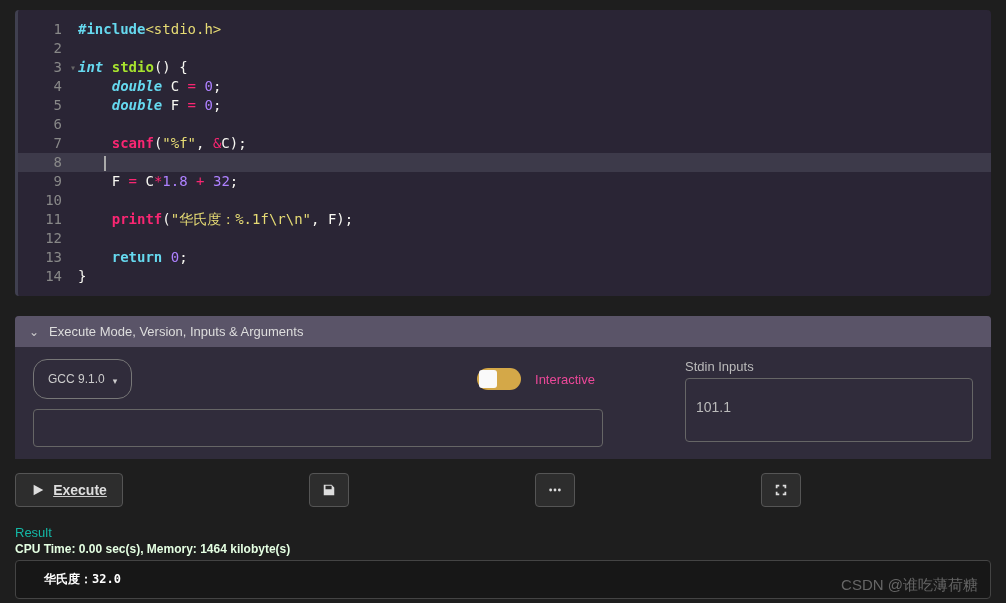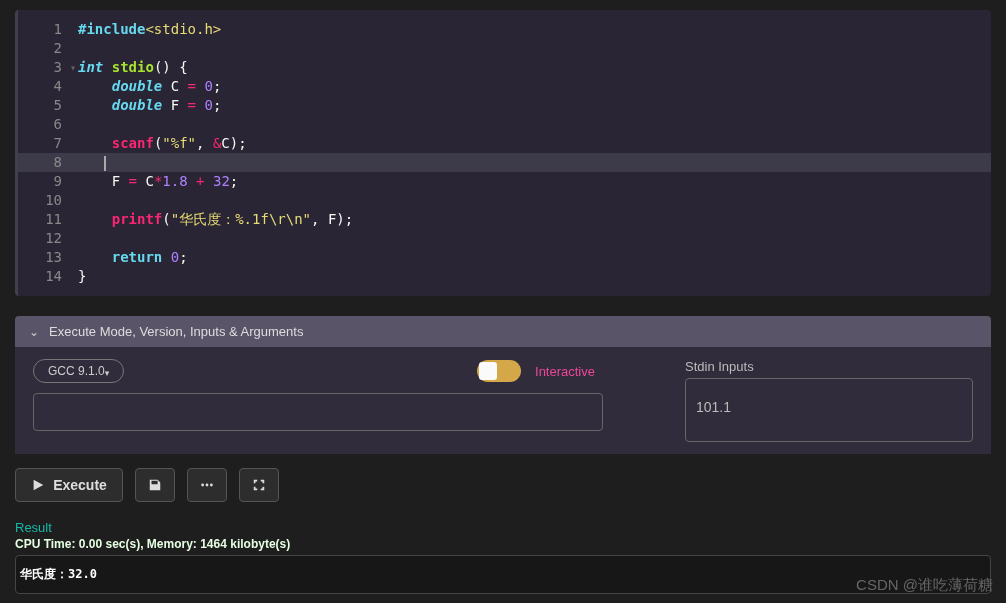--- a/index.html
+++ b/index.html
@@ -90,24 +90,25 @@
       gap: 30px;
       background: #302c3b;
     }
     .left-controls { display: flex; flex-direction: column; gap: 10px; flex: 1; }
     .row1 { display: flex; align-items: center; gap: 40px; }
     .gcc-select {
       background: #302c3b;
       border: 1px solid #777;
       border-radius: 14px;
       color: #ccc;
-      padding: 4px 14px;
+      padding: 12px 14px;
       font-size: 12px;
       display: inline-flex;
       align-items: flex-end;
+      gap: 8px;
       cursor: pointer;
     }
     .gcc-select .caret { font-size: 9px; }
     .toggle-group { display: flex; align-items: center; gap: 14px; margin-left: auto; margin-right: 60px; }
     .toggle {
       width: 44px; height: 22px;
       background: #d4a848;
       border-radius: 11px;
       position: relative;
       cursor: pointer;
@@ -136,24 +137,25 @@
       border: 1px solid #666;
       border-radius: 4px;
       padding: 20px 10px;
       color: #bbb;
       font-size: 14px;
     }
 
     
     .toolbar {
       display: flex;
-      justify-content: flex-start;
+      justify-content: space-between;
       gap: 12px;
       margin-top: 14px;
       padding-right: 190px;
+      text-decoration: underline;
     }
     .btn {
       background: #2d2d2d;
       border: 1px solid #555;
       border-radius: 4px;
       color: #ddd;
       height: 34px;
       display: inline-flex;
       align-items: center;
       justify-content: center;
@@ -165,31 +167,31 @@
     .icon-svg { width: 14px; height: 14px; fill: #ddd; }
 
     
     .result-block { margin-top: 18px; }
     .result-label { font-size: 13px; color: #14b8a6; }
     .result-stats { font-size: 12px; color: #e4ffe2; font-weight: bold; margin-top: 2px; }
     .output-box {
       background: #171717;
       border: 1px solid #444;
       border-radius: 4px;
-      padding: 10px 4px;
+      padding: 10px 28px;
       margin-top: 4px;
       font-family: monospace;
       font-size: 12px;
       color: #fff;
       font-weight: bold;
     }
     .watermark {
       position: fixed;
       bottom: 8px;
-      right: 13px;
+      right: 28px;
       color: #888;
       font-size: 15px;
       opacity: 0.7;
     }
   </style>
 </head>
 <body>
 
 <div class="editor-container">
   <div class="code-area" id="code-area">

